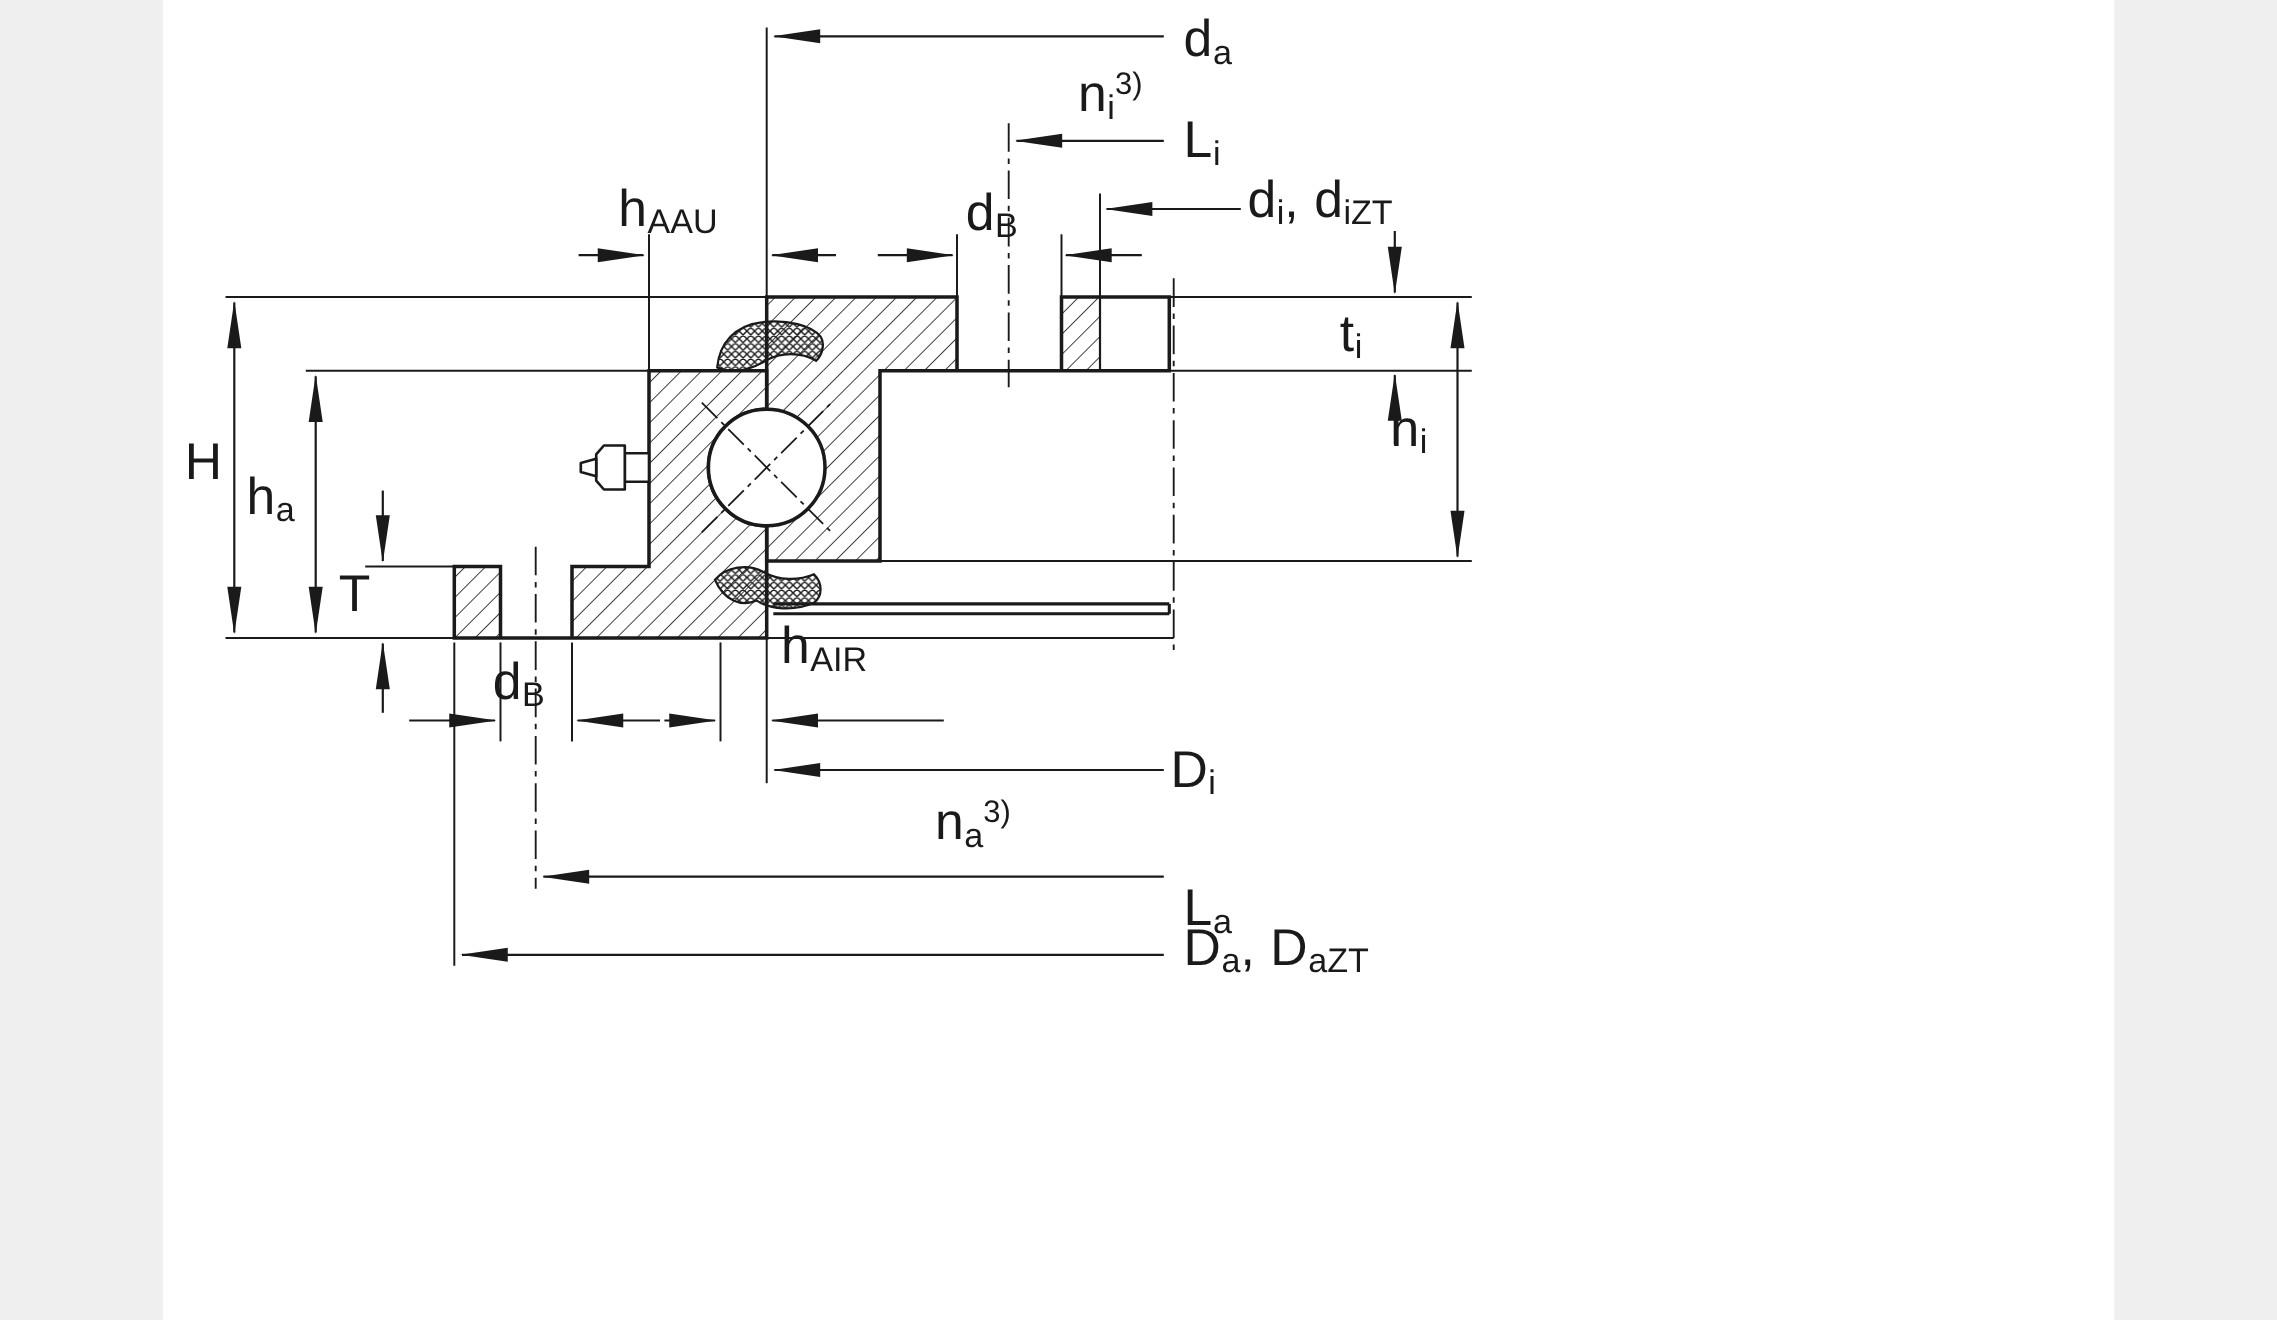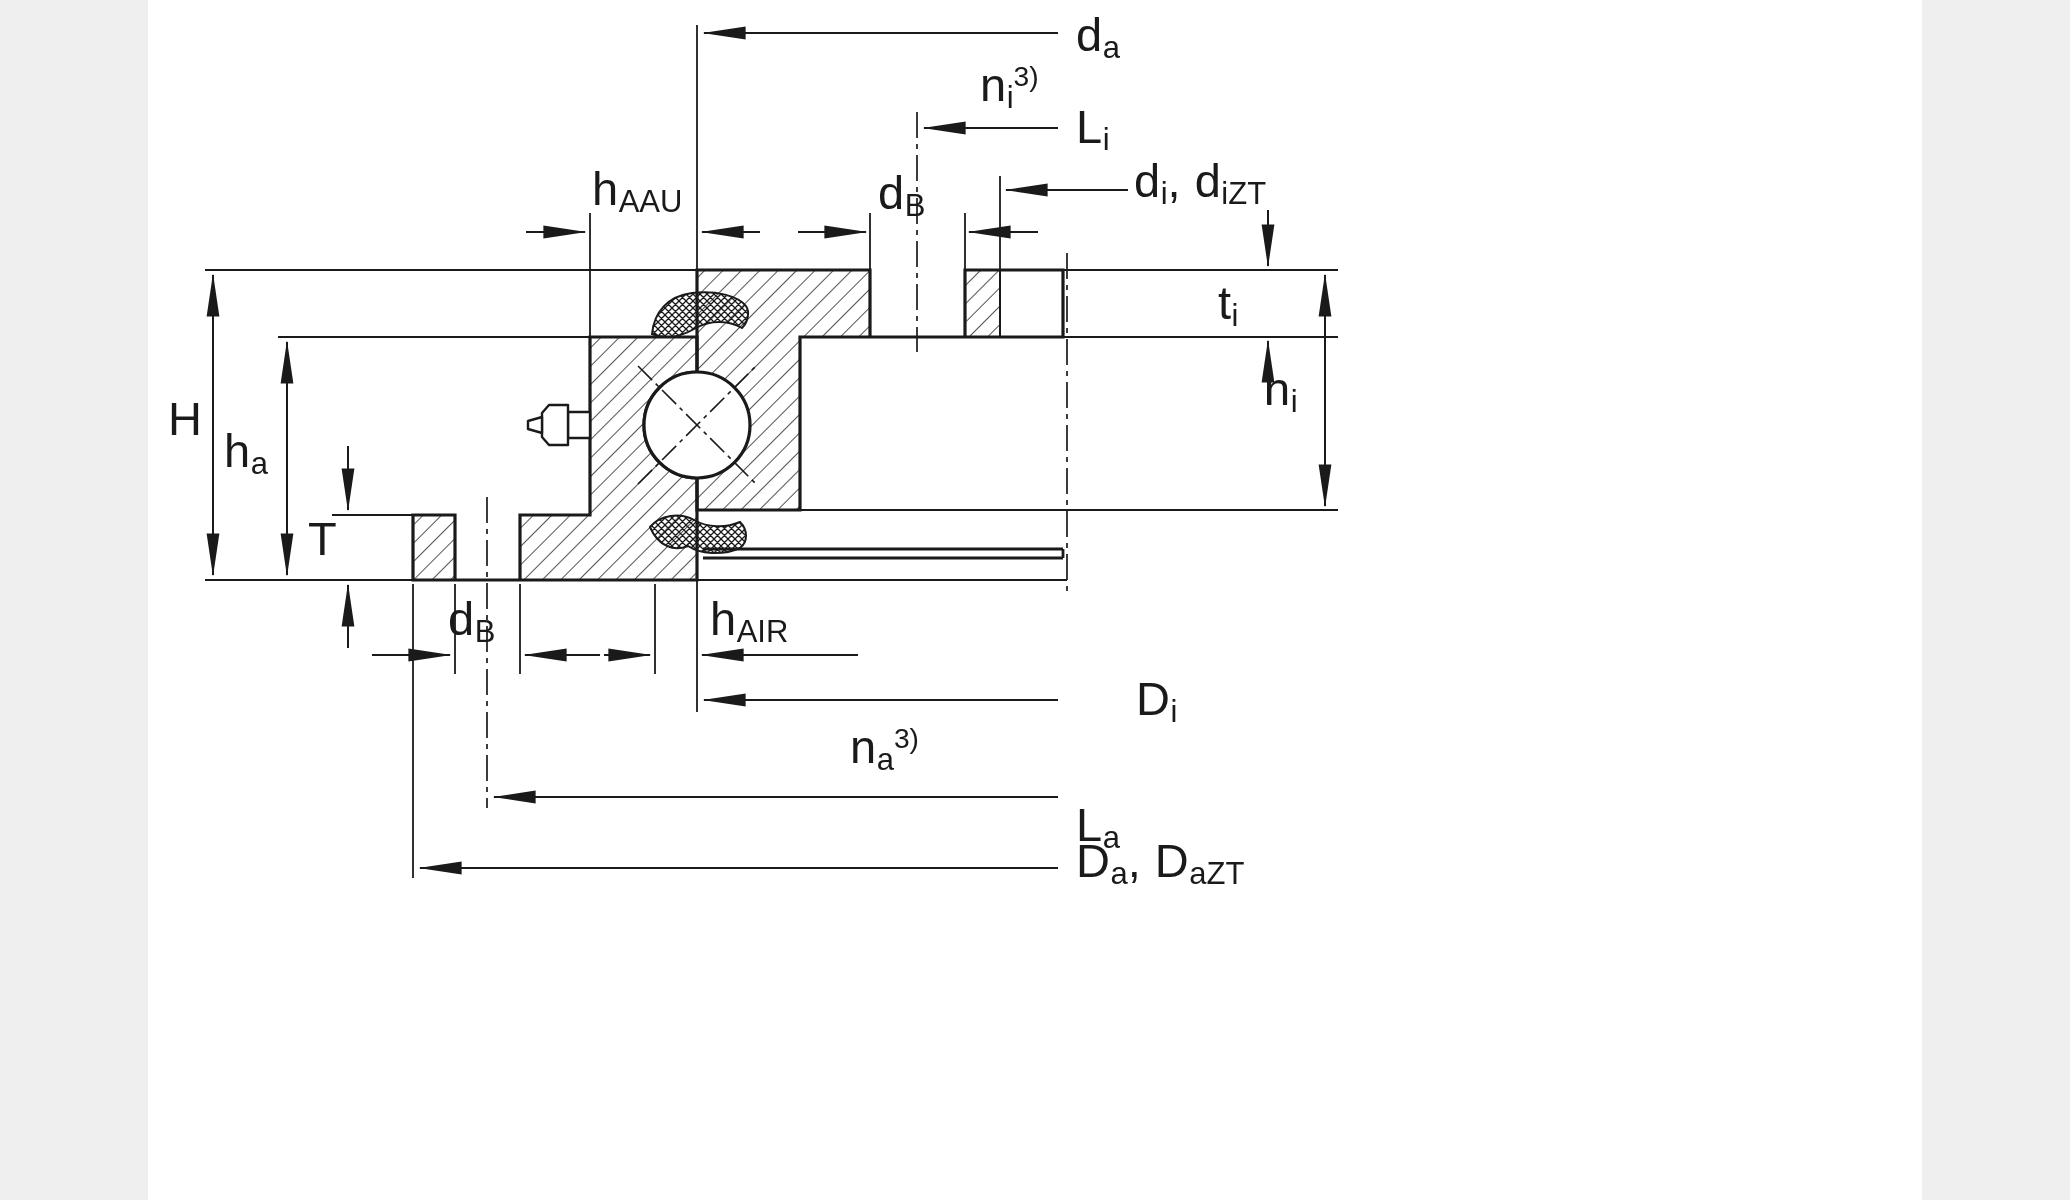--- a/index.html
+++ b/index.html
@@ -151,33 +151,33 @@
   <div class="lbl" style="left:1076px;top:100px"><span>L</span><sub>i</sub></div>
 
   <div class="lbl" style="left:878px;top:166px"><span>d</span><sub>B</sub></div>
 
   <div class="lbl" style="left:1134px;top:154px"><span>d</span><sub>i</sub><span>, </span><span>d</span><sub>iZT</sub></div>
 
   <div class="lbl" style="left:1218px;top:276px"><span>t</span><sub>i</sub></div>
 
   <div class="lbl" style="left:1264px;top:362px"><span>h</span><sub>i</sub></div>
 
-  <div class="lbl" style="left:592px;top:162px"><span>h</span><sub>AAU</sub></div>
+  <div class="lbl" style="left:562px;top:162px"><span>h</span><sub>AAU</sub></div>
 
   <div class="lbl" style="left:168px;top:392px"><span>H</span></div>
 
   <div class="lbl" style="left:224px;top:424px"><span>h</span><sub>a</sub></div>
 
   <div class="lbl" style="left:308px;top:512px"><span>T</span></div>
 
   <div class="lbl" style="left:448px;top:592px"><span>d</span><sub>B</sub></div>
 
-  <div class="lbl" style="left:710px;top:592px"><span>h</span><sub>AIR</sub></div>
+  <div class="lbl" style="left:710px;top:560px"><span>h</span><sub>AIR</sub></div>
 
-  <div class="lbl" style="left:1136px;top:672px"><span>D</span><sub>i</sub></div>
+  <div class="lbl" style="left:1064px;top:672px"><span>D</span><sub>i</sub></div>
 
   <div class="lbl" style="left:850px;top:720px"><span>n</span><sub>a</sub><sup>3)</sup></div>
 
   <div class="lbl" style="left:1076px;top:798px"><span>L</span><sub>a</sub></div>
 
   <div class="lbl" style="left:1076px;top:834px"><span>D</span><sub>a</sub><span>, </span><span>D</span><sub>aZT</sub></div>
 
 </div>
 
 </body></html>

